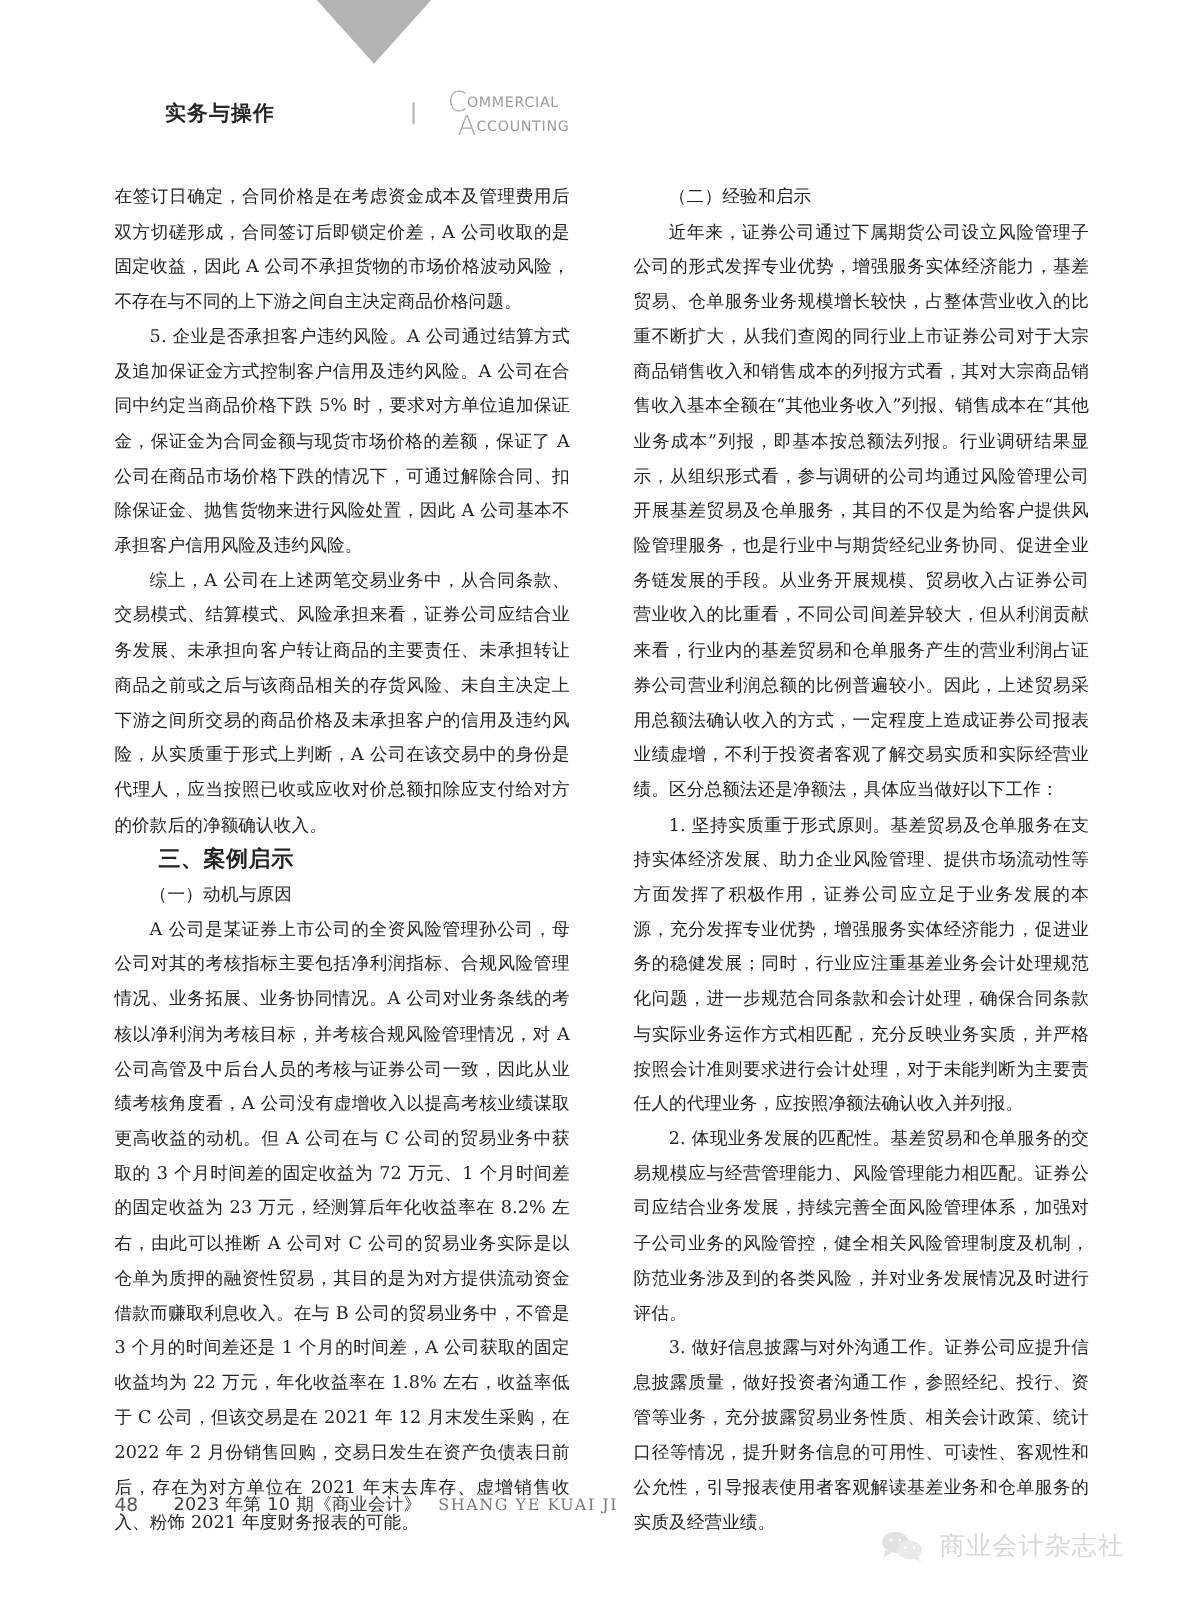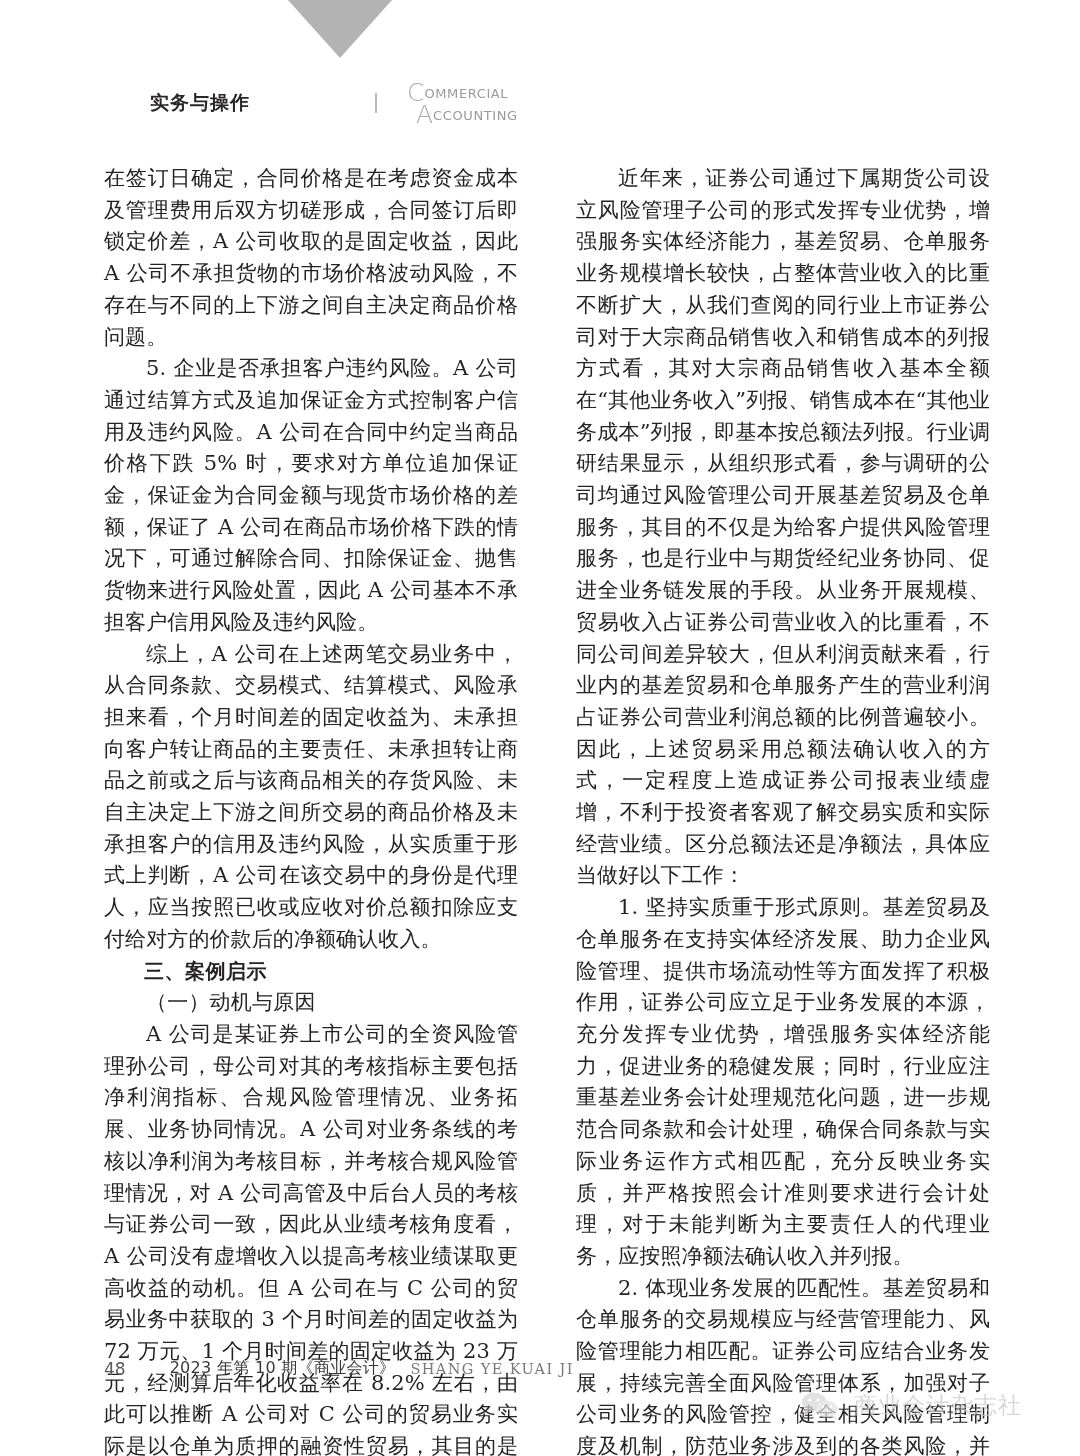--- a/index.html
+++ b/index.html
@@ -86,21 +86,21 @@
     left: 104px;
     width: 886px;
     display: flex;
     justify-content: space-between;
   }
   .col {
     width: 414px;
   }
   .col p {
     margin: 0;
-    font-size: 21px;
+    font-size: 16px;
     line-height: 31.7px;
     text-align: justify;
     text-justify: inter-ideograph;
     text-indent: 0;
     letter-spacing: 0.1px;
     color: #262223;
   }
   .col p.indent { text-indent: 2em; }
   .col p.sec-head {
     font-family: "DejaVu Sans", "Liberation Sans", sans-serif;
@@ -122,21 +122,21 @@
     display: flex;
     align-items: center;
     color: #6d6a6b;
   }
   .footer-pageno {
     font-family: "DejaVu Sans", "Liberation Sans", sans-serif;
     font-size: 17px;
     color: #58595b;
   }
   .footer-issue {
-    margin-left: 44px;
+    margin-left: 32px;
     font-family: "DejaVu Sans", "Liberation Sans", sans-serif;
     font-size: 16px;
     color: #3b3739;
     letter-spacing: 0.3px;
   }
   .footer-pinyin {
     margin-left: 15px;
     font-family: "DejaVu Serif", "Liberation Serif", serif;
     font-size: 14.5px;
     letter-spacing: 1.4px;
@@ -178,26 +178,27 @@
       <span class="logo-cap">A</span>
       <span class="logo-word">CCOUNTING</span>
     </div>
   </div>
 </div>
 
 <div class="columns">
   <div class="col" id="left-col">
       <p class="">在签订日确定，合同价格是在考虑资金成本及管理费用后双方切磋形成，合同签订后即锁定价差，A 公司收取的是固定收益，因此 A 公司不承担货物的市场价格波动风险，不存在与不同的上下游之间自主决定商品价格问题。</p>
       <p class="indent">5. 企业是否承担客户违约风险。A 公司通过结算方式及追加保证金方式控制客户信用及违约风险。A 公司在合同中约定当商品价格下跌 5% 时，要求对方单位追加保证金，保证金为合同金额与现货市场价格的差额，保证了 A 公司在商品市场价格下跌的情况下，可通过解除合同、扣除保证金、抛售货物来进行风险处置，因此 A 公司基本不承担客户信用风险及违约风险。</p>
-      <p class="indent">综上，A 公司在上述两笔交易业务中，从合同条款、交易模式、结算模式、风险承担来看，个月时间差的固定收益为、未承担向客户转让商品的主要责任、未承担转让商品之前或之后与该商品相关的存货风险、未自主决定上下游之间所交易的商品价格及未承担客户的信用及违约风险，从实质重于形式上判断，A 公司在该交易中的身份是代理人，应当按照已收或应收对价总额扣除应支付给对方的价款后的净额确认收入。</p>
+      <p class="indent">综上，A 公司在上述两笔交易业务中，从合同条款、交易模式、结算模式、风险承担来看，证券公司应结合业务发展、未承担向客户转让商品的主要责任、未承担转让商品之前或之后与该商品相关的存货风险、未自主决定上下游之间所交易的商品价格及未承担客户的信用及违约风险，从实质重于形式上判断，A 公司在该交易中的身份是代理人，应当按照已收或应收对价总额扣除应支付给对方的价款后的净额确认收入。</p>
       <p class="sec-head">三、案例启示</p>
       <p class="sub-head">（一）动机与原因</p>
       <p class="indent">A 公司是某证券上市公司的全资风险管理孙公司，母公司对其的考核指标主要包括净利润指标、合规风险管理情况、业务拓展、业务协同情况。A 公司对业务条线的考核以净利润为考核目标，并考核合规风险管理情况，对 A 公司高管及中后台人员的考核与证券公司一致，因此从业绩考核角度看，A 公司没有虚增收入以提高考核业绩谋取更高收益的动机。但 A 公司在与 C 公司的贸易业务中获取的 3 个月时间差的固定收益为 72 万元、1 个月时间差的固定收益为 23 万元，经测算后年化收益率在 8.2% 左右，由此可以推断 A 公司对 C 公司的贸易业务实际是以仓单为质押的融资性贸易，其目的是为对方提供流动资金借款而赚取利息收入。在与 B 公司的贸易业务中，不管是 3 个月的时间差还是 1 个月的时间差，A 公司获取的固定收益均为 22 万元，年化收益率在 1.8% 左右，收益率低于 C 公司，但该交易是在 2021 年 12 月末发生采购，在 2022 年 2 月份销售回购，交易日发生在资产负债表日前后，存在为对方单位在 2021 年末去库存、虚增销售收入、粉饰 2021 年度财务报表的可能。</p>
     </div>
   <div class="col" id="right-col">
+      <p class="sub-head">（二）经验和启示</p>
       <p class="indent">近年来，证券公司通过下属期货公司设立风险管理子公司的形式发挥专业优势，增强服务实体经济能力，基差贸易、仓单服务业务规模增长较快，占整体营业收入的比重不断扩大，从我们查阅的同行业上市证券公司对于大宗商品销售收入和销售成本的列报方式看，其对大宗商品销售收入基本全额在“其他业务收入”列报、销售成本在“其他业务成本”列报，即基本按总额法列报。行业调研结果显示，从组织形式看，参与调研的公司均通过风险管理公司开展基差贸易及仓单服务，其目的不仅是为给客户提供风险管理服务，也是行业中与期货经纪业务协同、促进全业务链发展的手段。从业务开展规模、贸易收入占证券公司营业收入的比重看，不同公司间差异较大，但从利润贡献来看，行业内的基差贸易和仓单服务产生的营业利润占证券公司营业利润总额的比例普遍较小。因此，上述贸易采用总额法确认收入的方式，一定程度上造成证券公司报表业绩虚增，不利于投资者客观了解交易实质和实际经营业绩。区分总额法还是净额法，具体应当做好以下工作：</p>
       <p class="indent">1. 坚持实质重于形式原则。基差贸易及仓单服务在支持实体经济发展、助力企业风险管理、提供市场流动性等方面发挥了积极作用，证券公司应立足于业务发展的本源，充分发挥专业优势，增强服务实体经济能力，促进业务的稳健发展；同时，行业应注重基差业务会计处理规范化问题，进一步规范合同条款和会计处理，确保合同条款与实际业务运作方式相匹配，充分反映业务实质，并严格按照会计准则要求进行会计处理，对于未能判断为主要责任人的代理业务，应按照净额法确认收入并列报。</p>
       <p class="indent">2. 体现业务发展的匹配性。基差贸易和仓单服务的交易规模应与经营管理能力、风险管理能力相匹配。证券公司应结合业务发展，持续完善全面风险管理体系，加强对子公司业务的风险管控，健全相关风险管理制度及机制，防范业务涉及到的各类风险，并对业务发展情况及时进行评估。</p>
       <p class="indent">3. 做好信息披露与对外沟通工作。证券公司应提升信息披露质量，做好投资者沟通工作，参照经纪、投行、资管等业务，充分披露贸易业务性质、相关会计政策、统计口径等情况，提升财务信息的可用性、可读性、客观性和公允性，引导报表使用者客观解读基差业务和仓单服务的实质及经营业绩。</p>
     </div>
 </div>
 
 <div class="page-footer">
   <span class="footer-pageno">48</span>
   <span class="footer-issue">2023 年第 10 期《商业会计》</span>

